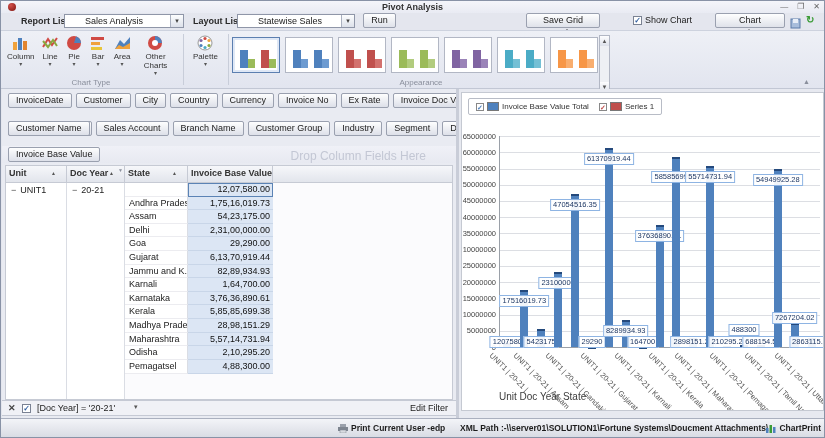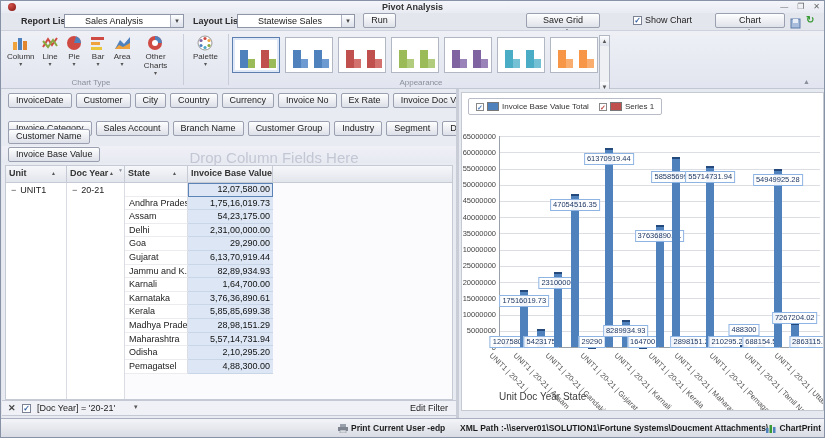--- a/index.html
+++ b/index.html
@@ -39,21 +39,21 @@
   .tbar { position:absolute; bottom:4px; }
   .vscroll { position:absolute; width:11px; top:4px; height:58px; border:1px solid #b2b7c4; background:#eef0f4; }
   .vscroll span { position:absolute; left:0; width:100%; height:10px; font-size:6px; color:#555; text-align:center; line-height:10px; background:linear-gradient(#fdfdfe,#dde1ea); }
   .ribcollapse { position:absolute; right:14px; bottom:3px; font-size:7px; color:#8a8f9c; }
 
   
   .leftpanel { position:absolute; left:1px; top:88px; width:454px; height:330px; background:#e9ebf2; }
   .field-row { position:absolute; left:6px; display:flex; gap:4px; }
   .fieldbtn { height:15px; background:linear-gradient(#fefefe,#dde0e9); border:1px solid #9aa0af; border-radius:2px; font-size:9px; color:#222; line-height:13px; padding:0 7px; white-space:nowrap; }
   .droprow { position:absolute; left:0; top:57px; width:100%; height:17px; background:linear-gradient(#f0f1f7,#e7e9f1); }
-  .dropzone { position:absolute; left:120px; right:30px; top:3px; text-align:center; font-size:15px; color:#c3c7d4; }
+  .dropzone { position:absolute; left:120px; right:30px; top:3px; text-align:right; font-size:12px; color:#c3c7d4; }
 
   
   .grid { position:absolute; left:3px; top:76px; width:448px; height:235px; background:#fbfbfd; border:1px solid #c6cad4; }
   .ghead { position:absolute; left:0; top:0; width:100%; height:17px; background:linear-gradient(#f6f7fa,#e2e5ec); border-bottom:1px solid #c6cad4; display:flex; }
   .hcell { height:100%; border-right:1px solid #c6cad4; font-size:9px; font-weight:bold; color:#333; padding:2px 3px 0 3px; position:relative; white-space:nowrap; overflow:hidden; }
   .hsort { position:absolute; right:10px; top:4px; font-size:5px; color:#555; }
   .hfunnel { position:absolute; right:1px; top:1px; font-size:5px; color:#8a8f9c; }
   .gbody { position:absolute; left:0; top:17px; right:0; bottom:0; }
   .gcol { position:absolute; top:0; bottom:0; border-right:1px solid #dadde4; font-size:9px; color:#222; padding:2px 0 0 5px; background:#fff; white-space:nowrap; }
   .grows { position:absolute; left:119px; top:0; bottom:0; }
@@ -278,21 +278,21 @@
         </div>
         <div class="field-row" style="top: 32px;">
           <button class="fieldbtn">Invoice Category</button>
           <button class="fieldbtn">Sales Account</button>
           <button class="fieldbtn">Branch Name</button>
           <button class="fieldbtn">Customer Group</button>
           <button class="fieldbtn">Industry</button>
           <button class="fieldbtn">Segment</button>
           <button class="fieldbtn">Doc Type</button>
         </div>
-        <div class="field-row" style="top: 40px; border-radius: 6px;">
+        <div class="field-row" style="top: 32px; border-radius: 6px;">
           <button class="fieldbtn">Customer Name</button>
         </div>
       </div>
     <div class="droprow">
       <button class="fieldbtn" style="position:absolute;left:6px;top:1px">Invoice Base Value</button>
       <span class="dropzone">Drop Column Fields Here</span>
     </div>
 
     <div class="grid">
       <div class="ghead">

